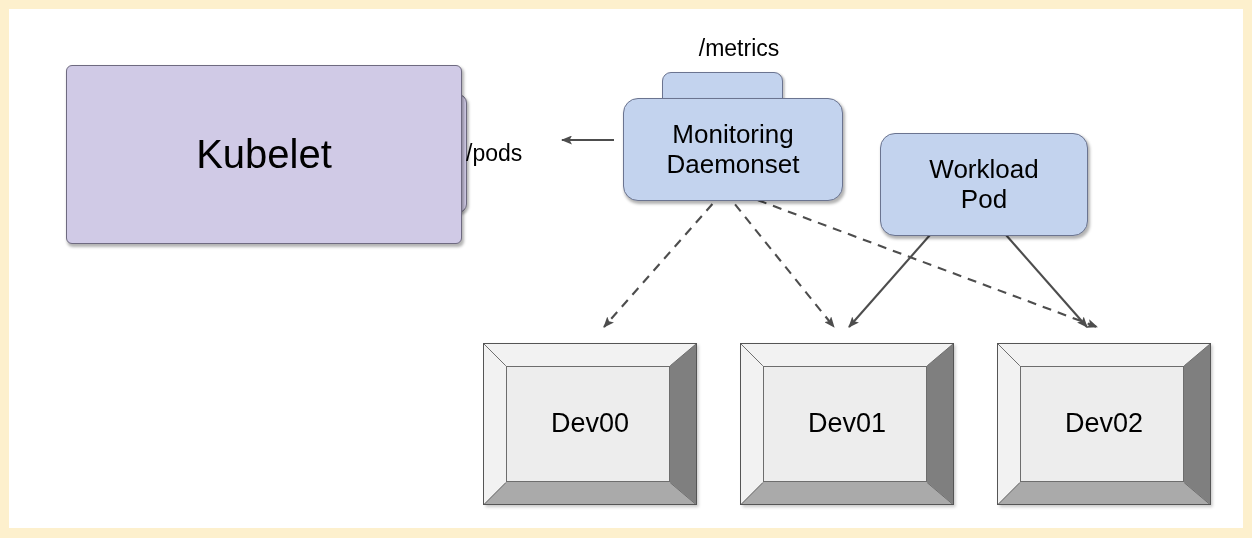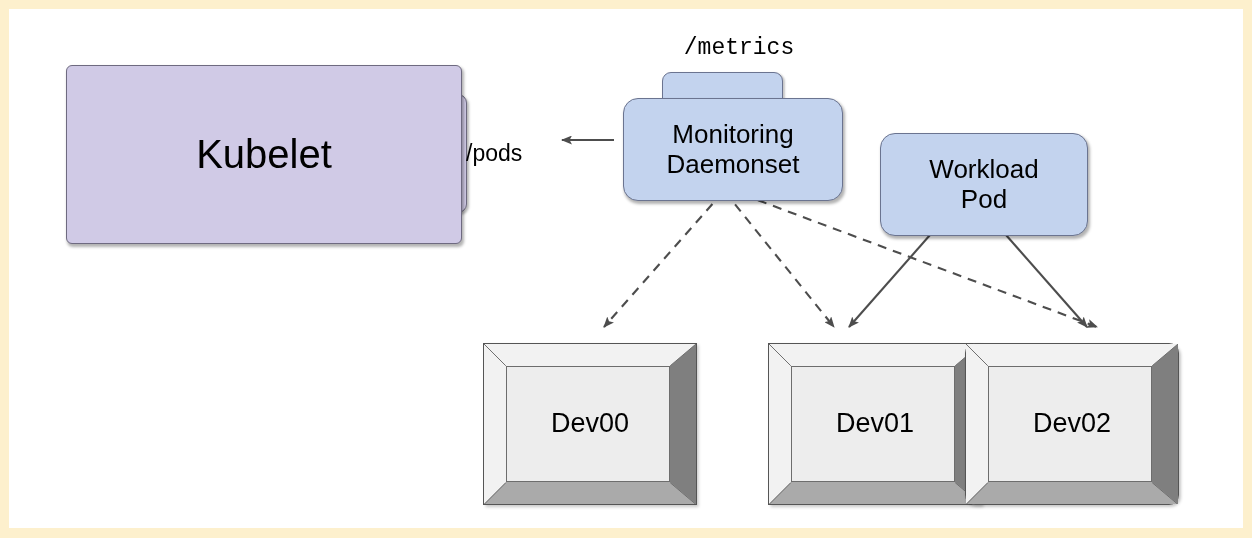--- a/index.html
+++ b/index.html
@@ -103,21 +103,20 @@
   #mon-box .node-label { font-size: 26px; }
 
   #metrics-label {
     position: absolute;
     left: 660px;
     top: 26px;
     width: 140px;
     text-align: center;
     font-size: 23px;
     color: #000;
-    font-family: Liberation Mono, monospace;
   }
 
   
   #workload-box {
     position: absolute;
     left: 871px;
     top: 89px;
     width: 208px;
     height: 103px;
     background: #c3d3ee;
@@ -169,22 +168,22 @@
     box-sizing: border-box;
   }
   .device .miter {
     position: absolute;
     inset: 0;
     pointer-events: none;
   }
   .device .node-label { font-size: 27px; }
 
   #dev0 { left: 474px; }
-  #dev1 { left: 731px; margin-left: 28px; }
-  #dev2 { left: 956px; border-radius: 10px; }
+  #dev1 { left: 731px; }
+  #dev2 { left: 988px; }
 
   
   #edges {
     position: absolute;
     left: 0; top: 0;
     width: 100%;
     height: 100%;
     pointer-events: none;
     overflow: visible;
   }

